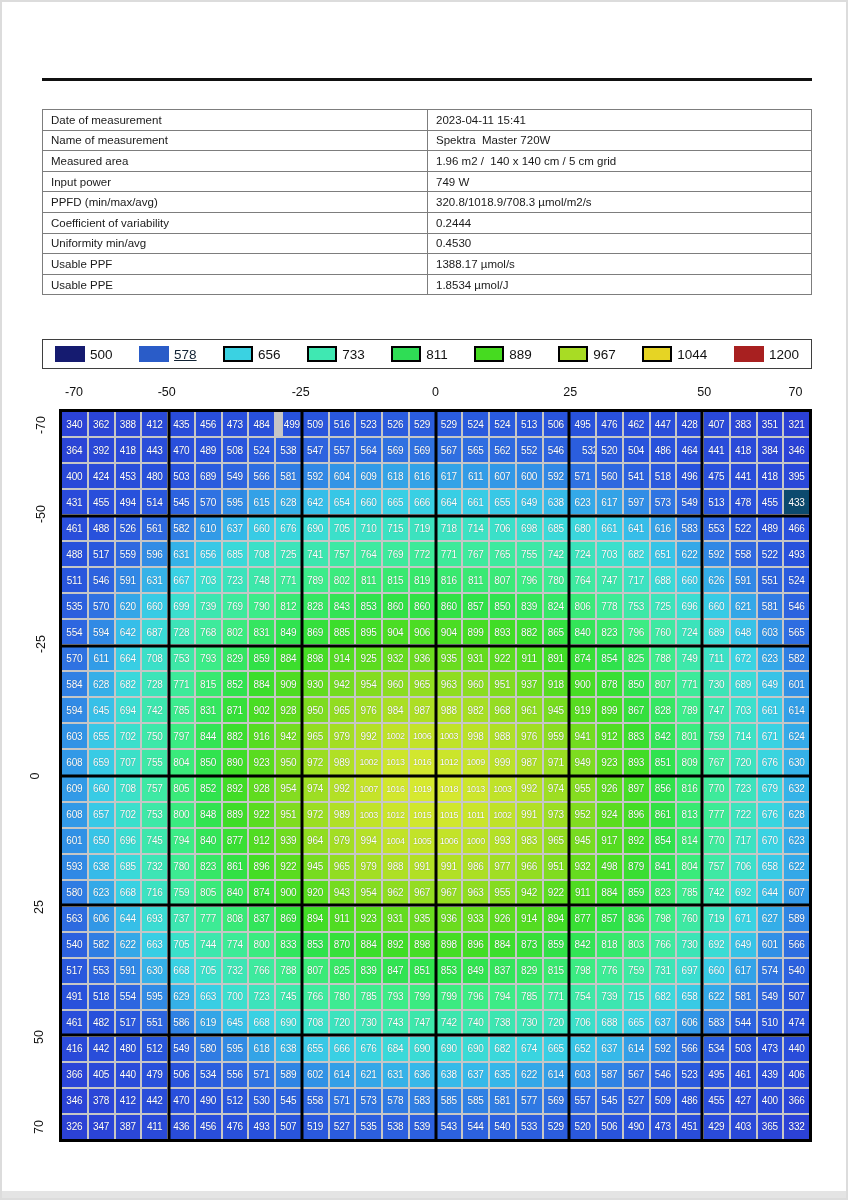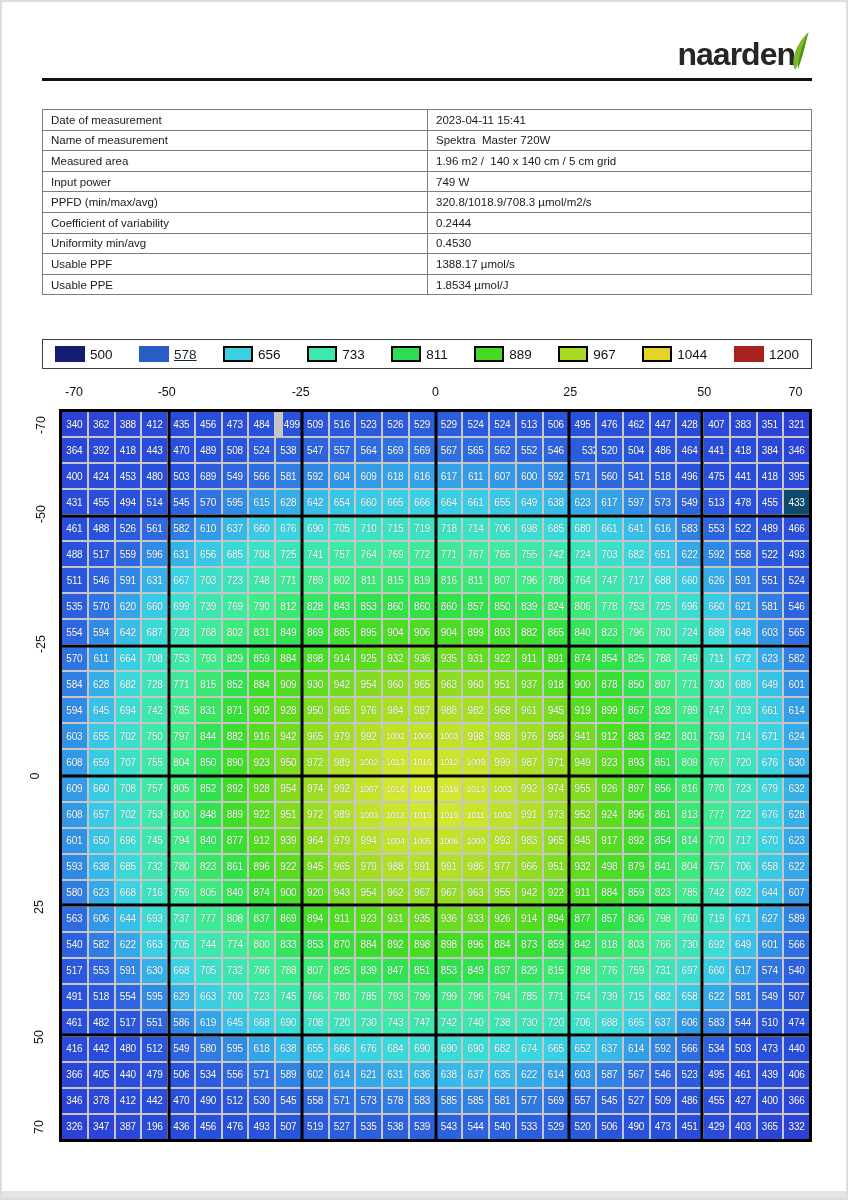--- a/index.html
+++ b/index.html
@@ -52,29 +52,20 @@
   .hline { position:absolute; left:0; right:0; height:3px; background:#000; transform:translateY(-50%); }
 
   .page-bottom-edge { position:absolute; left:0; right:0; bottom:0; height:7px; background:#e4e4e4; }
 </style>
 </head>
 <body>
 
 <div class="page">
 
 
-  <div class="logo">
-    <span class="logo-text">naarden</span>
-    <span class="logo-leaf">
-      <svg width="22" height="38" viewBox="0 0 22 38">
-        <path d="M20.5 0 C14 6 7 16 5.5 27 C5 31 5.5 35 7 38 C9.5 34 12 28 14 21 C16.5 13 19 5 20.5 0 Z" fill="#7cb82a"></path>
-        <path d="M20.5 0 C16 9 12.5 19 10.5 29 C10 31.8 9.8 34.6 10 37 C12 32 14.5 24 16.5 16 C18 10 19.8 3.6 20.5 0 Z" fill="#4e8f1d"></path>
-      </svg>
-    </span>
-  </div>
 
   <div class="header-rule"></div>
 
   <table class="meta">
     <tbody id="meta-body">
         <tr>
           <td class="lbl">Date of measurement</td>
           <td>2023-04-11 15:41</td>
         </tr>
         <tr>
@@ -924,21 +915,21 @@
         <div class="cell" style="background: rgb(43, 92, 222);">527</div>
         <div class="cell" style="background: rgb(41, 85, 221);">509</div>
         <div class="cell" style="background: rgb(40, 81, 220);">486</div>
         <div class="cell" style="background: rgb(41, 78, 219);">455</div>
         <div class="cell" style="background: rgb(42, 75, 218);">427</div>
         <div class="cell" style="background: rgb(42, 73, 217);">400</div>
         <div class="cell" style="background: rgb(43, 69, 216);">366</div>
         <div class="cell" style="background: rgb(44, 66, 214);">326</div>
         <div class="cell" style="background: rgb(43, 68, 215);">347</div>
         <div class="cell" style="background: rgb(43, 71, 216);">387</div>
-        <div class="cell" style="background: rgb(42, 74, 217);">196</div>
+        <div class="cell" style="background: rgb(42, 74, 217);">411</div>
         <div class="cell" style="background: rgb(41, 76, 218);">436</div>
         <div class="cell" style="background: rgb(41, 78, 219);">456</div>
         <div class="cell" style="background: rgb(41, 80, 219);">476</div>
         <div class="cell" style="background: rgb(40, 81, 220);">493</div>
         <div class="cell" style="background: rgb(41, 85, 220);">507</div>
         <div class="cell" style="background: rgb(42, 89, 221);">519</div>
         <div class="cell" style="background: rgb(43, 92, 222);">527</div>
         <div class="cell" style="background: rgb(44, 95, 222);">535</div>
         <div class="cell" style="background: rgb(44, 96, 223);">538</div>
         <div class="cell" style="background: rgb(44, 96, 223);">539</div>

